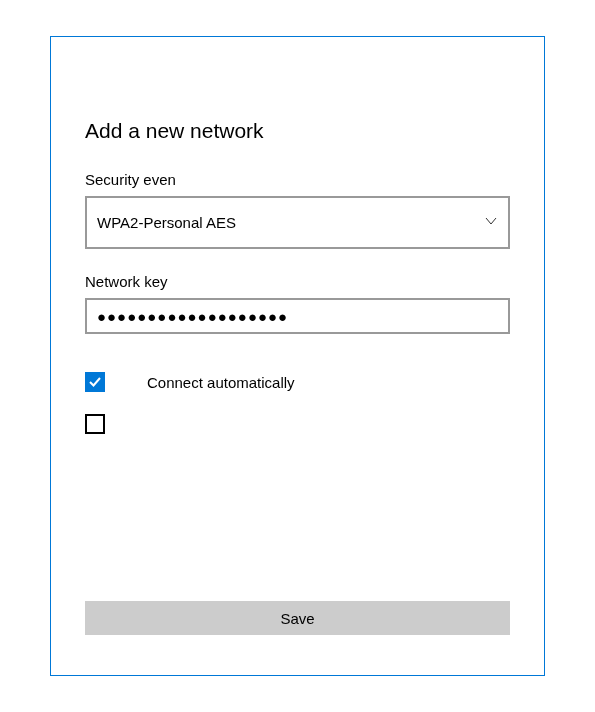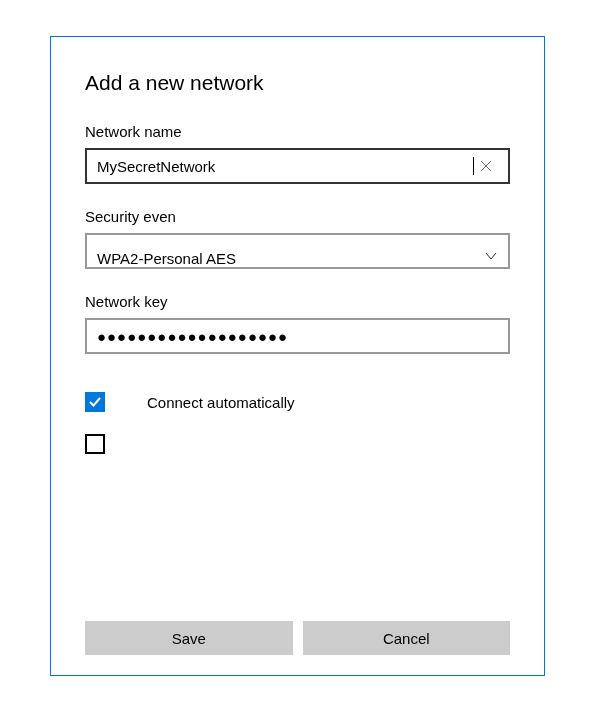--- a/index.html
+++ b/index.html
@@ -18,20 +18,21 @@
       border: 1px solid #0078d7;
       padding: 34px 34px 28px;
       background: #fff;
       position: relative;
     }
     .title {
       font-size: 21px;
       font-weight: 400;
       color: #000;
       margin-bottom: 28px;
+      margin-top: 48px;
     }
     .field-group {
       margin-bottom: 24px;
     }
     .label {
       font-size: 15px;
       color: #000;
       margin-bottom: 8px;
       display: block;
     }
@@ -60,23 +61,23 @@
       height: 24px;
       display: flex;
       align-items: center;
       justify-content: center;
       cursor: pointer;
       color: #666;
     }
     .select-wrap {
       position: relative;
       border: 2px solid #999;
-      height: 36px;
-      display: flex;
-      align-items: flex-end;
+      height: 53px;
+      display: flex;
+      align-items: center;
       padding: 0 10px;
       background: #fff;
       cursor: pointer;
     }
     .select-text {
       flex: 1;
       font-size: 15px;
     }
     .chevron {
       color: #333;
@@ -120,21 +121,21 @@
     }
     .checkbox svg {
       display: none;
     }
     .checkbox-label {
       font-size: 15px;
       color: #000;
     }
     .button-row {
       position: absolute;
-      bottom: 20px;
+      bottom: 40px;
       left: 34px;
       right: 34px;
       display: flex;
       gap: 10px;
     }
     .btn {
       flex: 1;
       height: 34px;
       background: #ccc;
       border: none;
@@ -152,32 +153,20 @@
       margin-left: -1px;
     }
   </style>
 </head>
 <body>
 
 <div class="dialog">
 
   <h1 class="title">Add a new network</h1>
 
-  <div class="field-group">
-    <span class="label">Network name</span>
-    <div class="text-input-wrap focused">
-      <span class="text-input">MySecretNetwork</span>
-        <span class="caret"></span>
-      <span class="clear-btn">
-        <svg width="12" height="12" viewBox="0 0 12 12">
-            <path d="M1 1 L11 11 M11 1 L1 11" stroke="#666" stroke-width="1" fill="none"></path>
-          </svg>
-      </span>
-    </div>
-  </div>
 
   <div class="field-group">
     <span class="label">Security even</span>
     <div class="select-wrap">
       <span class="select-text">WPA2-Personal AES</span>
       <span class="chevron">
         <svg width="14" height="14" viewBox="0 0 14 14">
             <path d="M2 4 L7 10 L12 4" stroke="#333" stroke-width="1" fill="none"></path>
           </svg>
       </span>
@@ -203,16 +192,15 @@
   </div>
 
   <div class="checkbox-row">
     <span class="checkbox">
       
     </span>
   </div>
 
   <div class="button-row">
     <button class="btn">Save</button>
-    <button class="btn">Cancel</button>
   </div>
 
 </div>
 
 </body></html>

